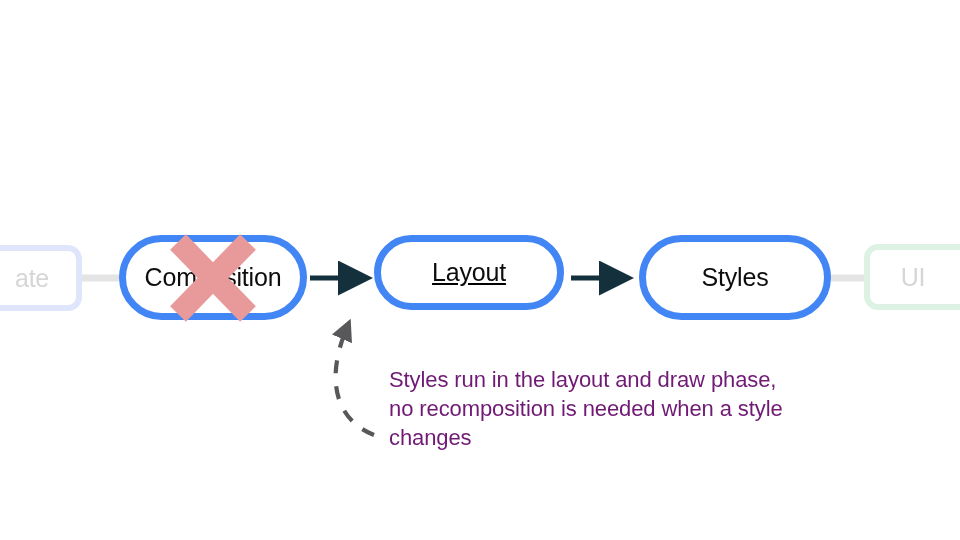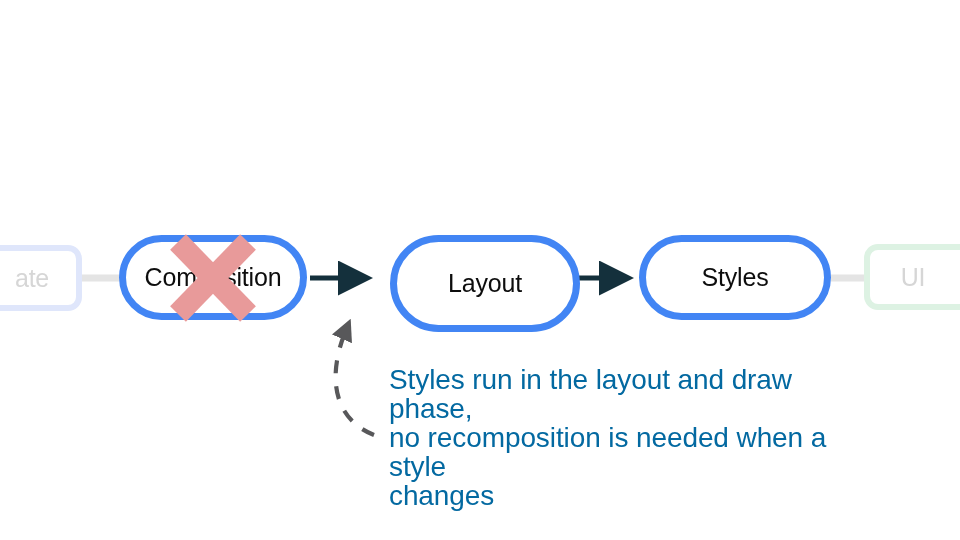--- a/index.html
+++ b/index.html
@@ -46,21 +46,21 @@
   .pill-label {
     font-size: 25px;
     letter-spacing: -0.2px;
     color: #0d0d0d;
     white-space: nowrap;
     font-family: "Liberation Sans", sans-serif;
   }
 
   
   #node-composition { left: 119px; top: 227px; width: 188px; height: 85px; }
-  #node-layout      { left: 390px; top: 227px; width: 190px; height: 97px; }
+  #node-layout      { left: 374px; top: 227px; width: 190px; height: 75px; text-decoration: underline; }
   #node-drawing     { left: 639px; top: 227px; width: 192px; height: 85px; }
 
   
   .ghost-box {
     position: absolute;
     box-sizing: border-box;
     background: #ffffff;
     border-width: 6px;
     border-style: solid;
     border-radius: 14px;
@@ -100,23 +100,23 @@
     height: 90px;
     pointer-events: none;
   }
 
   
   #annotation {
     position: absolute;
     left: 389px;
     top: 357px;
     width: 470px;
-    font-size: 28px;
+    font-size: 22px;
     line-height: 29px;
-    color: #0369a1;
+    color: #701a75;
     letter-spacing: -0.1px;
     white-space: pre-line;
   }
 </style>
 </head>
 <body>
 
 <div id="stage">
 
   <svg id="wires" viewBox="0 0 960 540" width="960" height="540" xmlns="http://www.w3.org/2000/svg">

